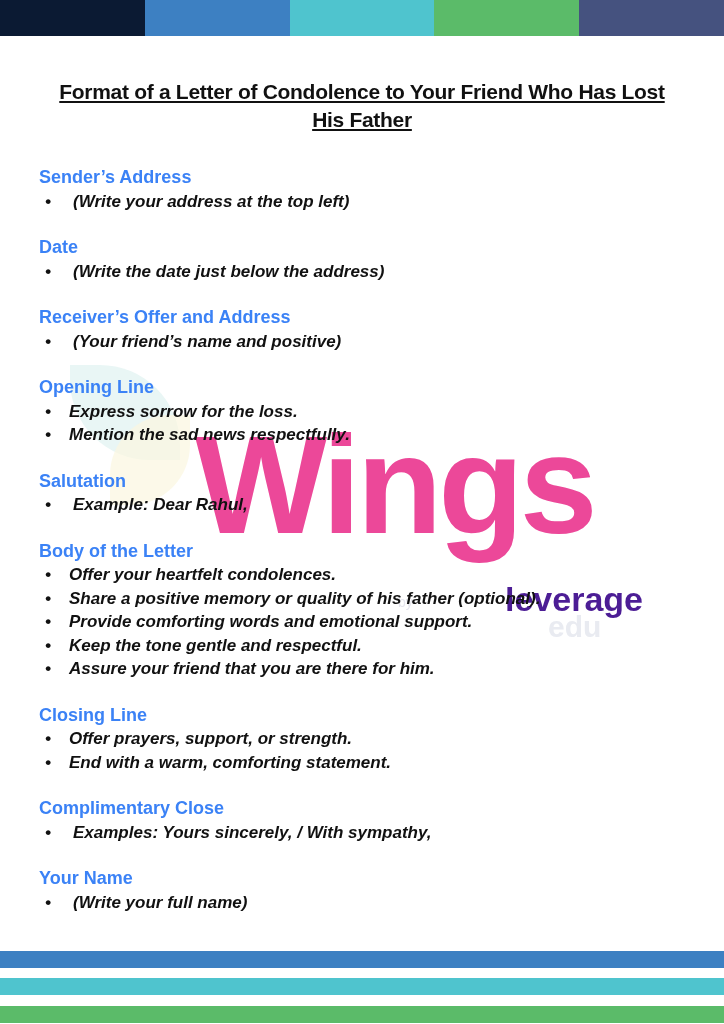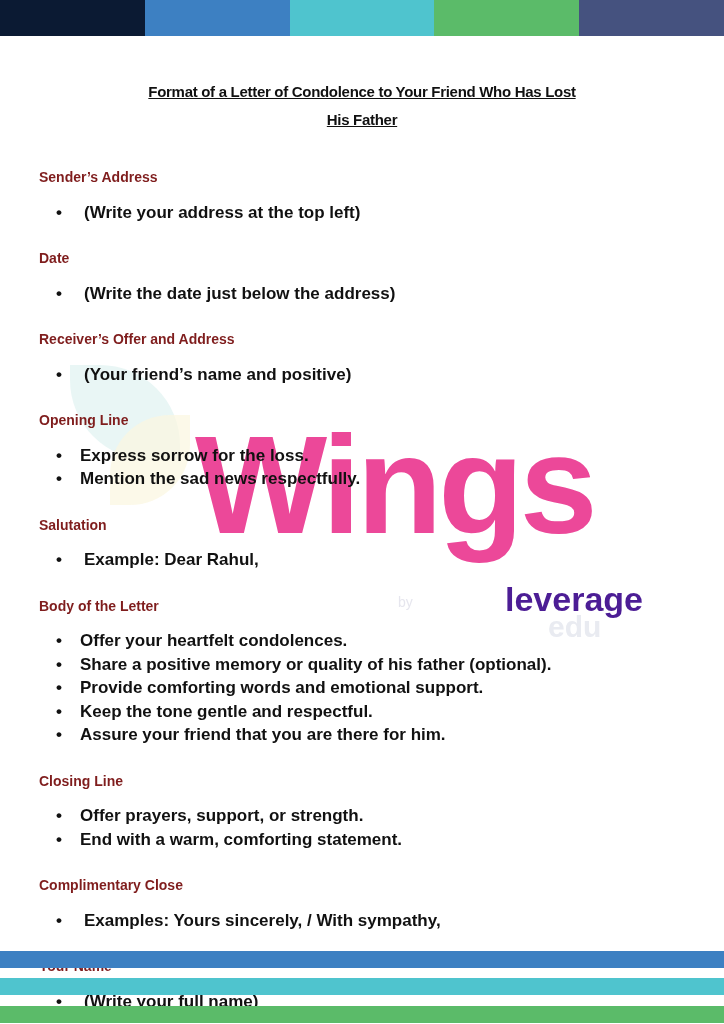--- a/index.html
+++ b/index.html
@@ -1,24 +1,24 @@
 <!DOCTYPE html>
 <html><head>
 <meta charset="utf-8">
 <style>
   html, body { margin:0; padding:0; }
   body { width:724px; height:1024px; position:relative; overflow:hidden; background:#ffffff; font-family:"Liberation Sans", sans-serif; color:#111111; }
   .topbar { position:absolute; top:0; left:0; width:724px; height:36px; display:flex; }
   .topbar div { flex:1; height:36px; }
   .footer-stripe { position:absolute; left:0; width:724px; height:17px; }
-  .title { position:absolute; top:78px; left:30px; width:664px; text-align:center; font-size:15px; font-weight:bold; text-decoration:underline; line-height:28px; color:#111; letter-spacing:-0.3px; }
+  .title { position:absolute; top:78px; left:30px; width:664px; text-align:center; font-size:21px; font-weight:bold; text-decoration:underline; line-height:28px; color:#111; letter-spacing:-0.3px; }
   .content { position:absolute; top:166px; left:39px; width:660px; }
   .section { margin-bottom:23px; }
-  .heading { font-size:14px; font-weight:bold; line-height:23.5px; color:#7f1d1d; }
-  ul { margin:11px; padding:0; list-style:none; }
+  .heading { font-size:18px; font-weight:bold; line-height:23.5px; color:#3b82f6; }
+  ul { margin:0; padding:0; list-style:none;font-style:italic; }
   li { font-size:17px; font-weight:bold; line-height:23.5px; position:relative; padding-left:30px; }
   li.wide { padding-left:34px; }
   li::before { content:"\2022"; position:absolute; left:6px; top:0; }
   .wm { position:absolute; z-index:-1; }
   .wm-wings { left:195px; top:415px; font-size:140px; font-weight:bold; color:#ec4899; letter-spacing:-4px; line-height:1; }
   .wm-by { left:398px; top:578px; font-size:14px; color:#e6e6ee;margin-top:16px; }
   .wm-lev { left:505px; top:580px; font-size:34px; font-weight:bold; color:#4c1d95; }
   .wm-edu { left:548px; top:610px; font-size:30px; font-weight:bold; color:#e9ebf1; }
   .wm-leaf { left:70px; top:365px; width:110px; height:95px; background:#e3f4f2; border-radius:0 80px 0 80px; opacity:0.8; }
   .wm-leaf2 { left:110px; top:415px; width:80px; height:90px; background:#fbf6df; border-radius:60px 0 60px 0; opacity:0.7; }

